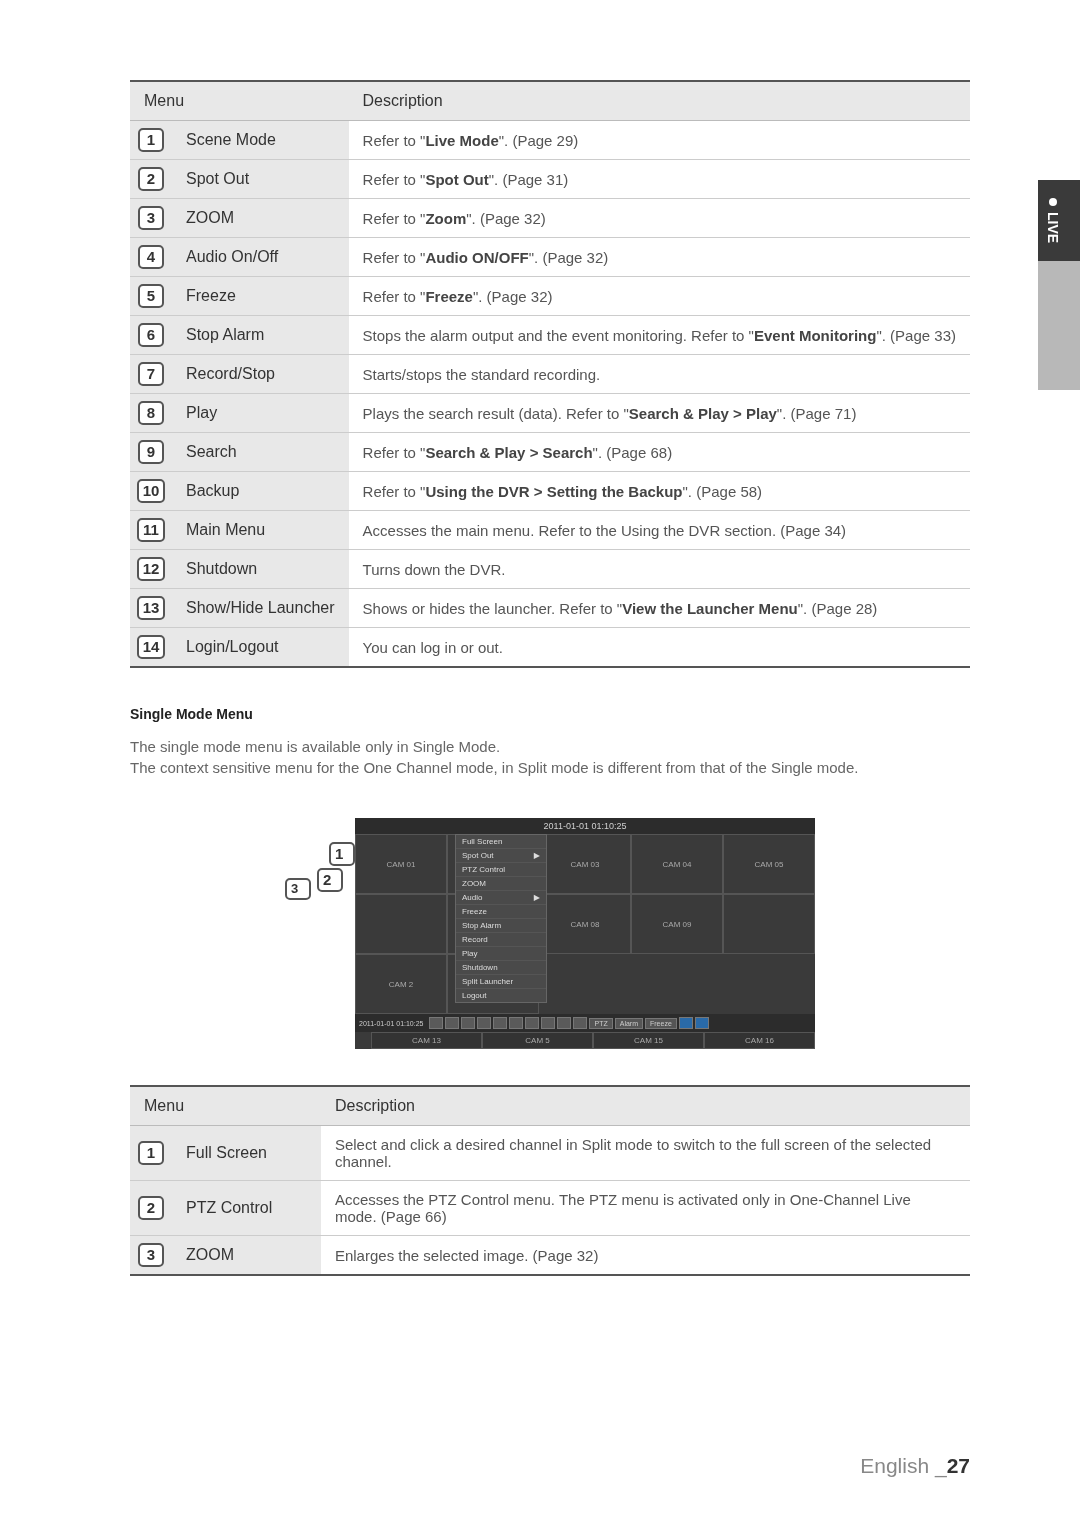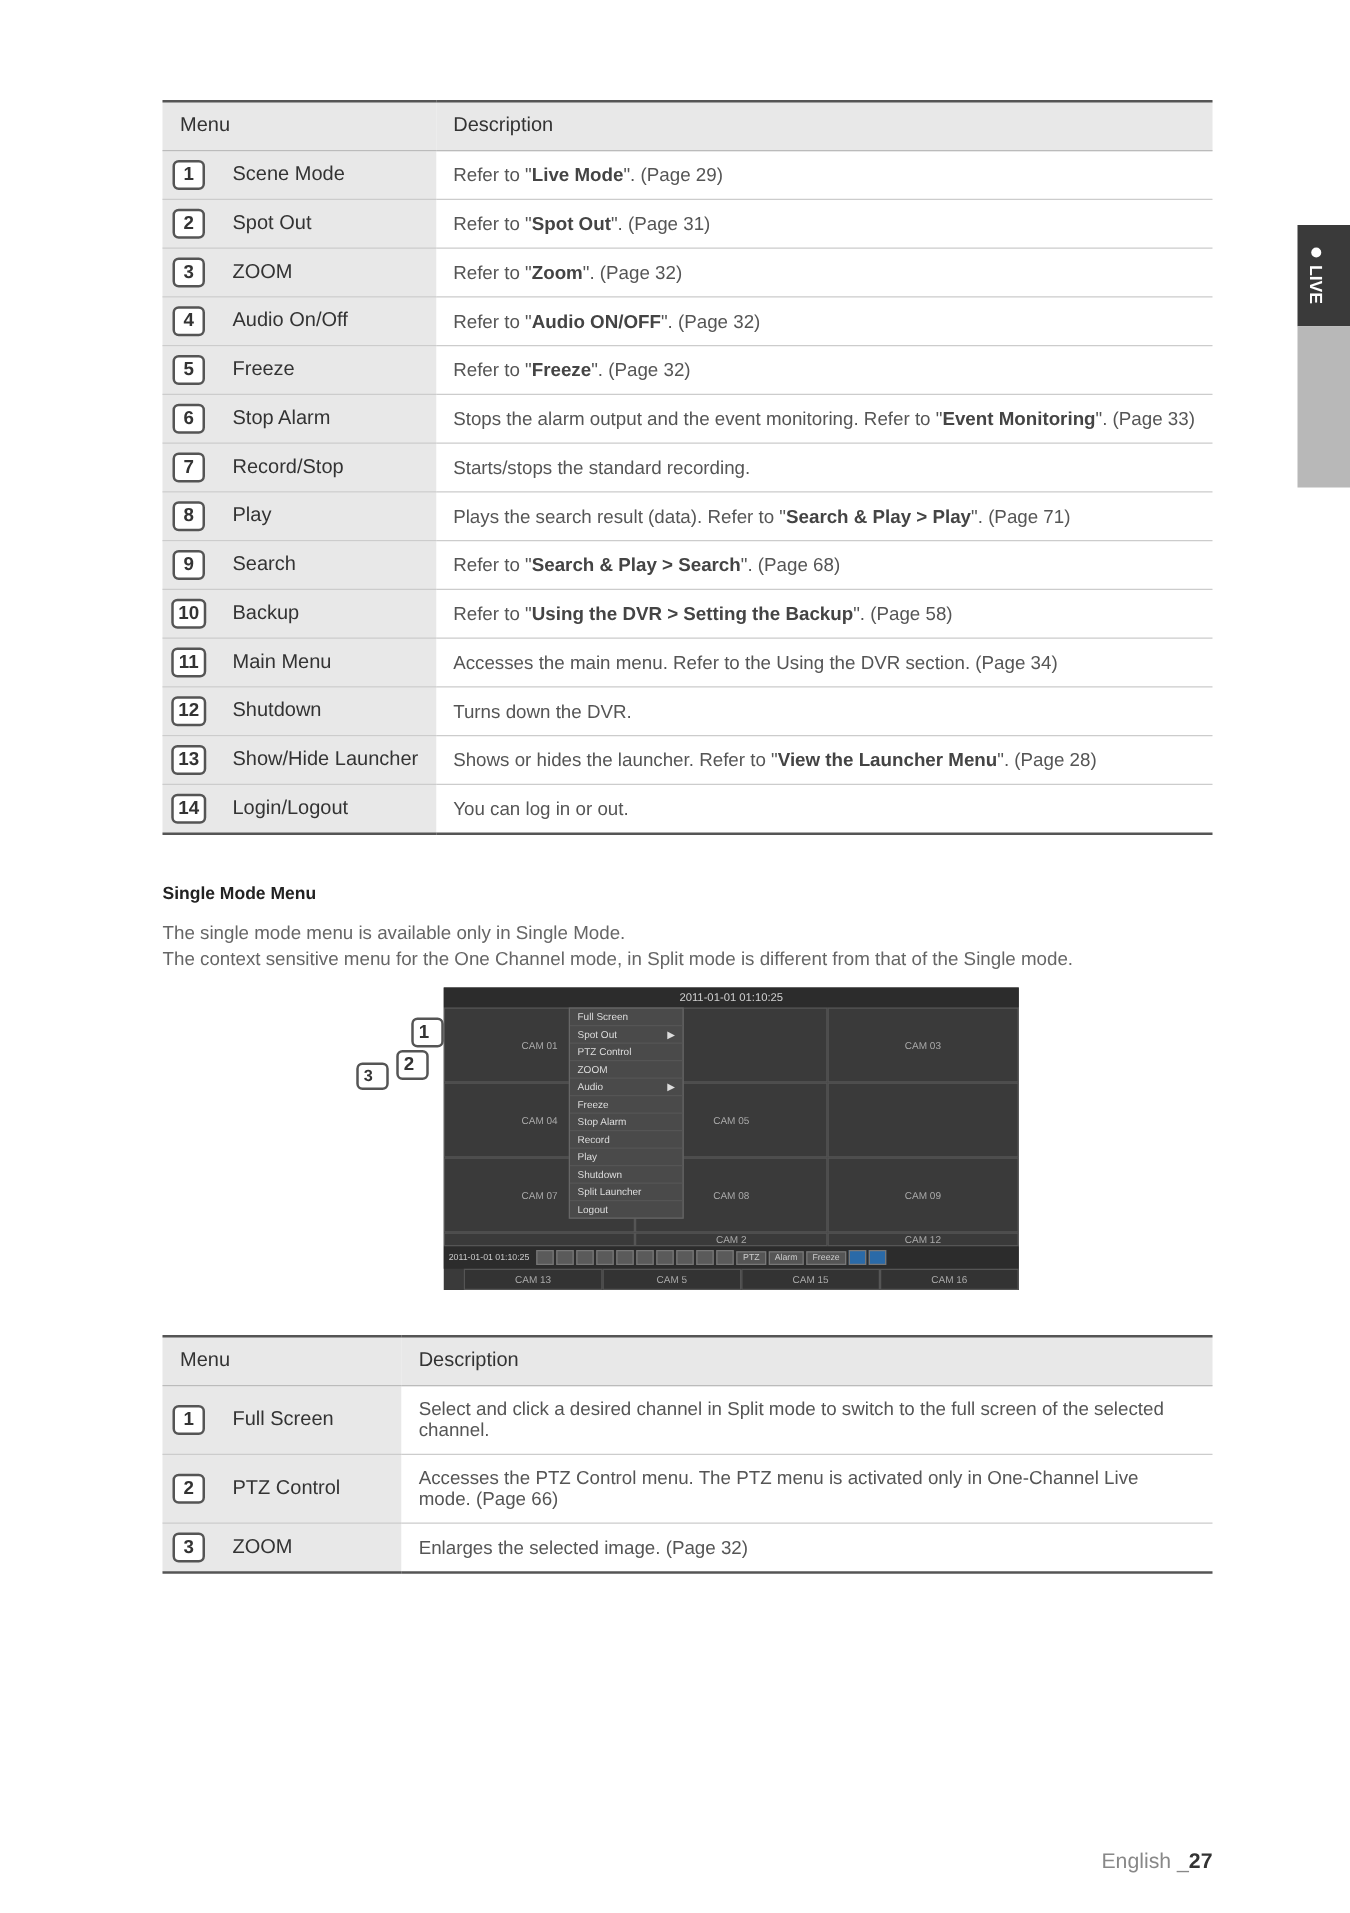--- a/index.html
+++ b/index.html
@@ -114,21 +114,21 @@
   h2.section-title {
     font-size: 14px;
     font-weight: bold;
     color: #222;
     margin: 38px 0 14px 0;
   }
   p.intro {
     color: #666;
     font-size: 15px;
     line-height: 1.4;
-    margin-bottom: 12px;
+    margin-bottom: 40px;
   }
 
   
   .dvr-wrap {
     display: flex;
     justify-content: center;
     margin-bottom: 36px;
   }
   .dvr-outer {
     display: flex;
@@ -153,21 +153,21 @@
     position: relative;
   }
   .dvr-header {
     text-align: center;
     background: #2c2c2c;
     padding: 3px 0;
     font-size: 9px;
   }
   .dvr-grid {
     display: grid;
-    grid-template-columns: repeat(3, 1fr);
+    grid-template-columns: repeat(5, 1fr);
     grid-template-rows: repeat(3, 60px);
     border-radius: 14px;
   }
   .dvr-cell {
     border: 1px solid #555;
     display: flex;
     align-items: center;
     justify-content: center;
     position: relative;
     font-size: 8px;
@@ -222,23 +222,23 @@
   .dvr-footer .fcell {
     border: 1px solid #555;
     text-align: center;
     padding: 3px 0;
     font-size: 8px;
     color: #aaa;
   }
 
   .page-footer {
     position: absolute;
-    bottom: 31px;
+    bottom: 52px;
     right: 110px;
-    font-size: 17px;
+    font-size: 21px;
     color: #888;
   }
   .page-footer .pg {
     font-weight: bold;
     color: #333;
   }
 </style>
 </head>
 <body>
 

